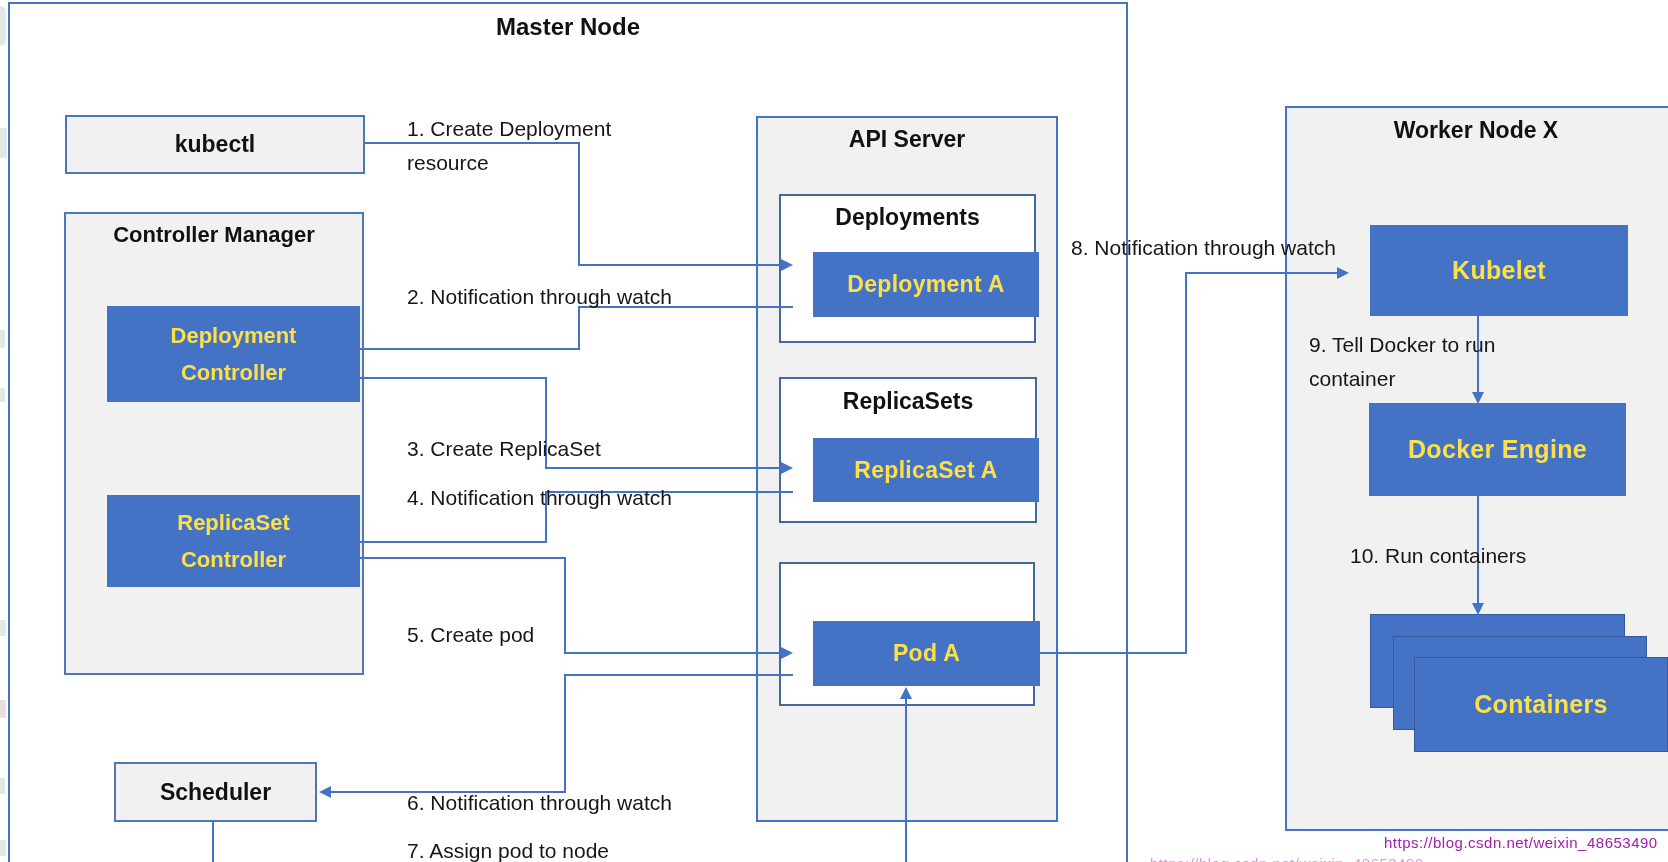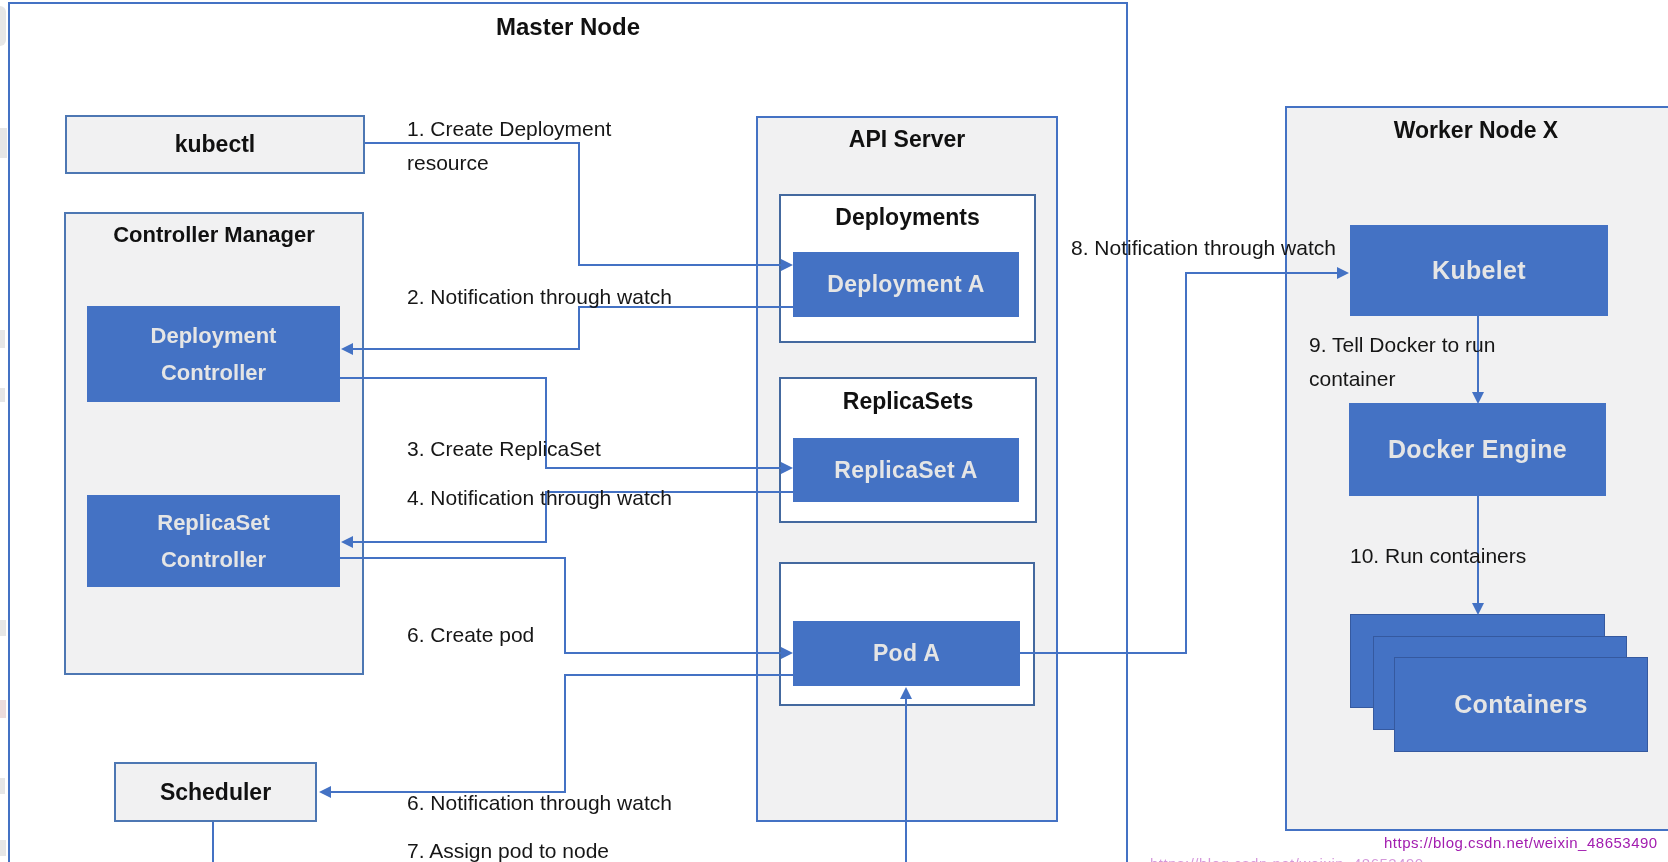--- a/index.html
+++ b/index.html
@@ -1,22 +1,22 @@
 <!DOCTYPE html>
 <html><head>
 <meta charset="utf-8">
 <style>
   html,body{margin:0;padding:0;background:#fff;}
   #stage{position:relative;width:1668px;height:862px;overflow:hidden;background:#fff;
          font-family:"Liberation Sans", sans-serif;color:#1f1f1f;}
   .grayBox{position:absolute;background:#f1f1f2;border:2px solid #4d77b3;box-sizing:border-box;}
   .outerBox{position:absolute;background:transparent;border:2px solid #4472c4;box-sizing:border-box;}
   .whiteBox{position:absolute;background:#fff;border:2px solid #44699f;box-sizing:border-box;}
-  .blueBox{position:absolute;background:#4472c4;box-sizing:border-box;color:#e5e5e5;
-           display:flex;align-items:center;justify-content:center;text-align:left;}
+  .blueBox{position:absolute;background:#4472c4;box-sizing:border-box;color:#fde047;
+           display:flex;align-items:center;justify-content:center;text-align:left;margin-left:20px;}
   .blueBox.bordered{border:1px solid #35599f;}
   .boxTitle{position:absolute;font-weight:600;color:#111;white-space:nowrap;}
   .blueLabel{font-size:23px;font-weight:600;letter-spacing:.3px;}
   .twoLine{flex-direction:column;line-height:37px;font-size:22px;font-weight:600;}
   .note{position:absolute;font-size:21px;font-weight:500;line-height:34px;color:#161616;z-index:30;}
   .seg{position:absolute;background:#4472c4;z-index:20;}
   .ah{position:absolute;width:0;height:0;z-index:21;}
   .ah.r{border-top:6px solid transparent;border-bottom:6px solid transparent;border-left:12px solid #4472c4;}
   .ah.l{border-top:6px solid transparent;border-bottom:6px solid transparent;border-right:12px solid #4472c4;}
   .ah.u{border-left:6px solid transparent;border-right:6px solid transparent;border-bottom:12px solid #4472c4;}
@@ -142,21 +142,21 @@
   <div class="seg" style="left:1477px;top:316px;width:2px;height:79px;"></div>
   <div class="ah d" style="left:1472px;top:392px;"></div>
 
   <div class="seg" style="left:1477px;top:496px;width:2px;height:110px;"></div>
   <div class="ah d" style="left:1472px;top:603px;"></div>
 
   <div class="note" style="left:407px;top:112px;width:235px;">1. Create Deployment resource</div>
   <div class="note" style="left:407px;top:280px;width:288px;">2. Notification through watch</div>
   <div class="note" style="left:407px;top:432px;width:320px;">3. Create ReplicaSet</div>
   <div class="note" style="left:407px;top:481px;width:288px;">4. Notification through watch</div>
-  <div class="note" style="left:407px;top:618px;width:320px;">6. Create pod</div>
+  <div class="note" style="left:407px;top:618px;width:320px;">5. Create pod</div>
   <div class="note" style="left:407px;top:753px;width:288px;margin-top:33px;">6. Notification through watch</div>
   <div class="note" style="left:407px;top:834px;width:400px;">7. Assign pod to node</div>
   <div class="note" style="left:1071px;top:231px;width:292px;">8. Notification through watch</div>
   <div class="note" style="left:1309px;top:328px;width:252px;">9. Tell Docker to run container</div>
   <div class="note" style="left:1310px;top:539px;width:320px;margin-left:40px;">10. Run containers</div>
 
   <div class="watermark" style="left:1384px;top:834px;">https://blog.csdn.net/weixin_48653490</div>
   <div class="watermark" style="left:1150px;top:855px;opacity:.45;">https://blog.csdn.net/weixin_48653490</div>
 
 </div>

